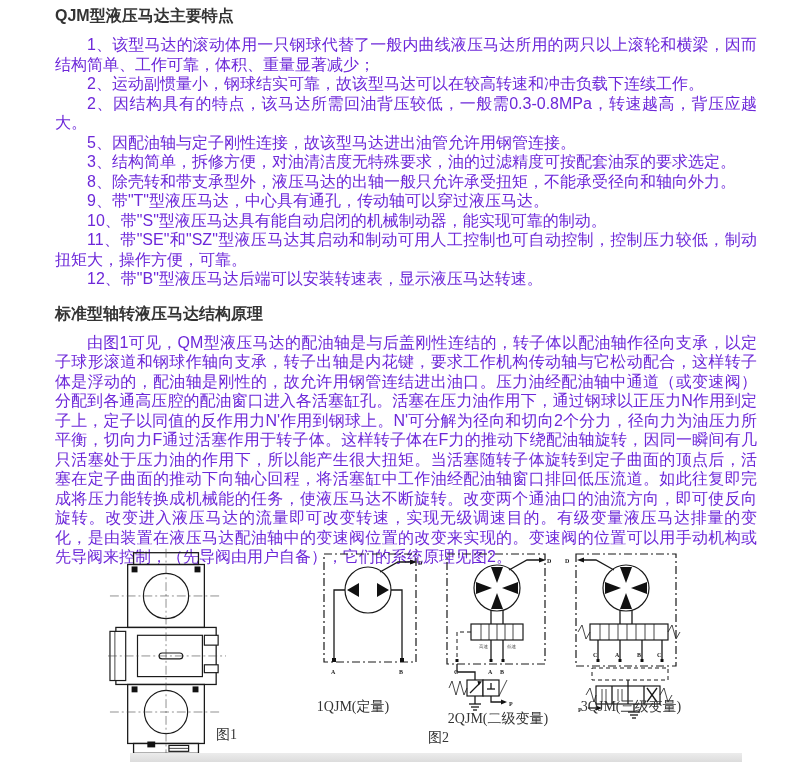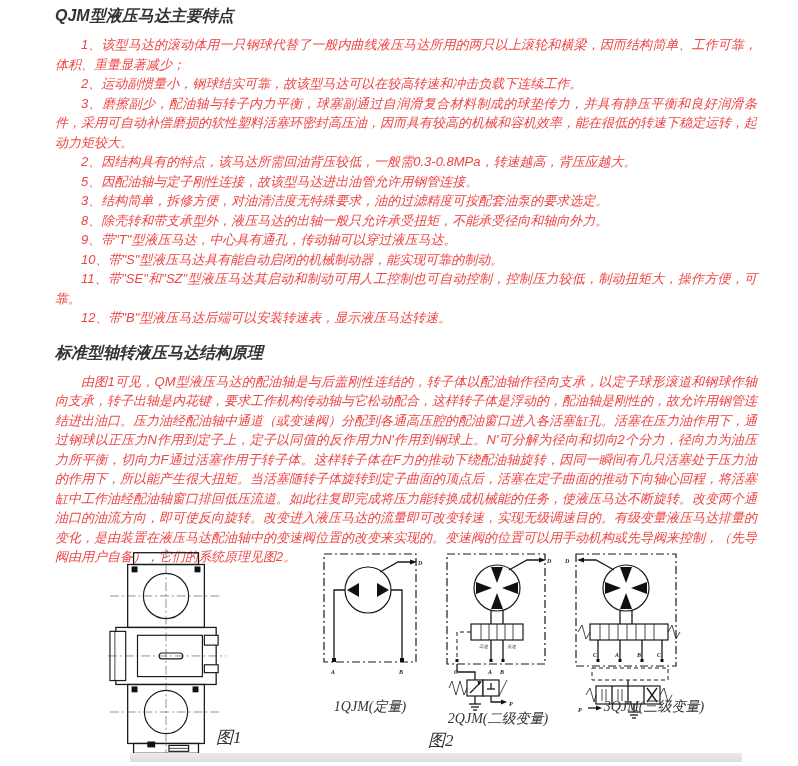--- a/index.html
+++ b/index.html
@@ -1,27 +1,27 @@
 <!DOCTYPE html>
 <html><head>
 <meta charset="utf-8">
 <style>
   * { box-sizing: border-box; margin: 0; padding: 0; }
   html, body { width: 798px; height: 766px; background: #ffffff; overflow: hidden; }
   body { font-family: "Liberation Sans", sans-serif; }
-  .page { width: 798px; height: 766px; padding: 6px 41px 0 55px; position: relative; font-style: italic; }
+  .page { width: 798px; height: 766px; padding: 6px 41px 0 55px; position: relative; }
 
   h1.sec-title { font-size: 16px; line-height: 20px; font-weight: bold; color: #333333; margin: 0 0 9px 0; }
   .sec2-title { margin-top: 15px !important; }
-  p.body-line { font-size: 13px; line-height: 19.5px; color: #ef4444; text-indent: 2em; text-align: justify; }
+  p.body-line { font-size: 16px; line-height: 19.5px; color: #6d28d9; text-indent: 2em; text-align: justify; }
 
   .figures { position: absolute; left: 0; top: 548px; width: 798px; height: 218px; }
   .figures .abs { position: absolute; }
   .fig-label { font-family: "Liberation Serif", serif; font-size: 14px; color: #333333; text-align: center; }
-  .fig-caption { font-family: "Liberation Serif", serif; font-size: 17px; color: #333333; }
+  .fig-caption { font-family: "Liberation Serif", serif; font-size: 14px; color: #333333; }
   .scan-strip { background: linear-gradient(to bottom, #ececec, #dcdcdc); }
 
   svg { display: block; }
   .ln { stroke: #1a1a1a; stroke-width: 1.3; fill: none; }
   .thin { stroke: #1a1a1a; stroke-width: 0.8; fill: none; }
   .dashdot { stroke: #1a1a1a; stroke-width: 1.2; fill: none; stroke-dasharray: 8 3 2 3; }
   .dash { stroke: #1a1a1a; stroke-width: 1; fill: none; stroke-dasharray: 4 3; }
   .cl { stroke: #444; stroke-width: 0.6; fill: none; stroke-dasharray: 9 3 2 3; }
   .blk { fill: #111111; stroke: none; }
   .wht { fill: #ffffff; stroke: #1a1a1a; stroke-width: 1.2; }
@@ -30,21 +30,20 @@
 </style>
 </head>
 <body>
 
 <div class="page">
 
   <section>
     <h1 class="sec-title">QJM型液压马达主要特点</h1>
     <p class="body-line">1、该型马达的滚动体用一只钢球代替了一般内曲线液压马达所用的两只以上滚轮和横梁，因而结构简单、工作可靠，体积、重量显著减少；</p>
     <p class="body-line">2、运动副惯量小，钢球结实可靠，故该型马达可以在较高转速和冲击负载下连续工作。</p>
-    <p class="body-line">3、磨擦副少，配油轴与转子内力平衡，球塞副通过自润滑复合材料制成的球垫传力，并具有静压平衡和良好润滑条件，采用可自动补偿磨损的软性塑料活塞环密封高压油，因而具有较高的机械和容机效率，能在很低的转速下稳定运转，起动力矩较大。</p>
     <p class="body-line">2、因结构具有的特点，该马达所需回油背压较低，一般需0.3-0.8MPa，转速越高，背压应越大。</p>
     <p class="body-line">5、因配油轴与定子刚性连接，故该型马达进出油管允许用钢管连接。</p>
     <p class="body-line">3、结构简单，拆修方便，对油清洁度无特殊要求，油的过滤精度可按配套油泵的要求选定。</p>
     <p class="body-line">8、除壳转和带支承型外，液压马达的出轴一般只允许承受扭矩，不能承受径向和轴向外力。</p>
     <p class="body-line">9、带"T"型液压马达，中心具有通孔，传动轴可以穿过液压马达。</p>
     <p class="body-line">10、带"S"型液压马达具有能自动启闭的机械制动器，能实现可靠的制动。</p>
     <p class="body-line">11、带"SE"和"SZ"型液压马达其启动和制动可用人工控制也可自动控制，控制压力较低，制动扭矩大，操作方便，可靠。</p>
     <p class="body-line">12、带"B"型液压马达后端可以安装转速表，显示液压马达转速。</p>
   </section>
 
@@ -97,21 +96,21 @@
       <polyline points="25,40 14,40 14,112" class="ln"></polyline>
       <polyline points="71,40 82,40 82,112" class="ln"></polyline>
       <rect x="12" y="108" width="4" height="4" class="blk"></rect>
       <rect x="80" y="108" width="4" height="4" class="blk"></rect>
       <polyline points="60,22 78,12 90,12" class="ln"></polyline>
       <polygon points="90,9.5 97,12 90,14.5" class="blk"></polygon>
       <text x="11" y="124" class="port-t">A</text>
       <text x="79" y="124" class="port-t">B</text>
       <text x="98" y="15" class="port-t">D</text>
     </svg>
-    <div class="abs fig-label" style="left:305px; top:150px; width:130px;">1QJM(定量)</div>
+    <div class="abs fig-label" style="left:288px; top:150px; width:130px;">1QJM(定量)</div>
 
     <svg class="abs" style="left:443px; top:2px;" width="118" height="165" viewBox="0 0 118 165">
       <rect x="4" y="4" width="98" height="110" class="dashdot"></rect>
       <circle cx="54" cy="38" r="23" class="wht"></circle>
       <polygon points="54,33 48,17 60,17" class="blk"></polygon>
       <polygon points="54,43 48,59 60,59" class="blk"></polygon>
       <polygon points="49,38 33,32 33,44" class="blk"></polygon>
       <polygon points="59,38 75,32 75,44" class="blk"></polygon>
       <polyline points="66,20 84,10 96,10" class="ln"></polyline>
       <polygon points="96,7.5 103,10 96,12.5" class="blk"></polygon>
@@ -203,20 +202,20 @@
       <line x1="66" y1="162" x2="78" y2="162" class="ln"></line>
       <line x1="68" y1="165" x2="76" y2="165" class="ln"></line>
       <line x1="70" y1="168" x2="74" y2="168" class="ln"></line>
       <text x="3" y="13" class="port-t">D</text>
       <text x="31" y="107" class="port-t">C</text>
       <text x="53" y="107" class="port-t">A</text>
       <text x="75" y="107" class="port-t">B</text>
       <text x="95" y="107" class="port-t">C</text>
       <text x="16" y="162" class="port-t">P</text>
     </svg>
-    <div class="abs fig-label" style="left:584px; top:150px; width:140px;">3QJM(三级变量)</div>
+    <div class="abs fig-label" style="left:561px; top:150px; width:140px;">3QJM(三级变量)</div>
 
     <div class="abs fig-caption" style="left:428px; top:181px;">图2</div>
 
     <div class="abs scan-strip" style="left:130px; top:205px; width:612px; height:9px;"></div>
   </div>
 
 </div>
 
 </body></html>

